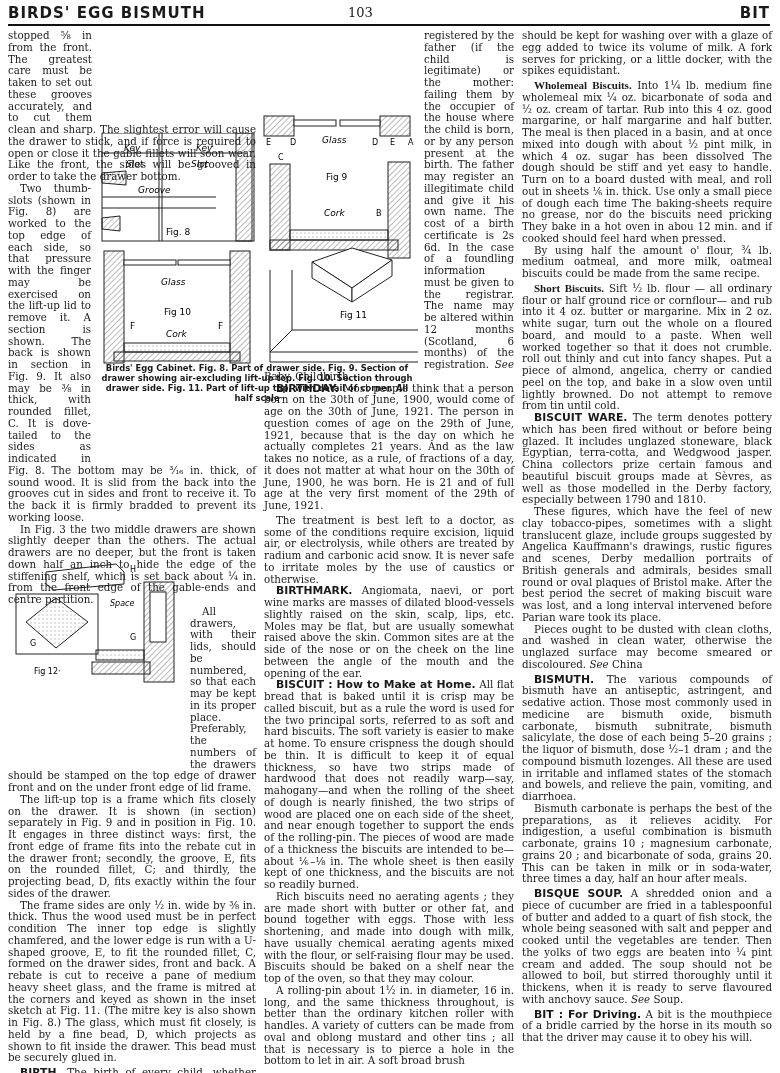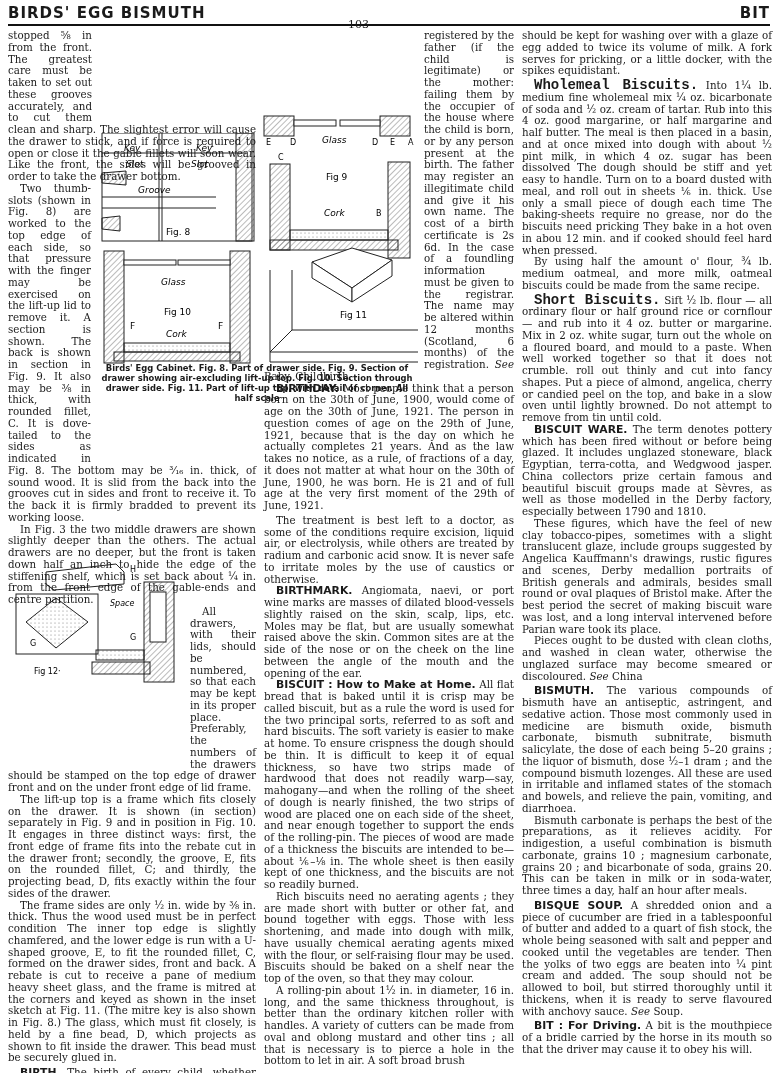--- a/index.html
+++ b/index.html
@@ -1,29 +1,29 @@
 <!DOCTYPE html>
 <html><head>
 <meta charset="utf-8">
 <style>
   html,body{margin:0;padding:0;background:#fff;}
   body{width:780px;height:1073px;overflow:hidden;font-family:"DejaVu Serif","Liberation Serif",serif;color:#1a1a1a;}
   .page{position:relative;width:780px;height:1073px;}
   .hdr{position:absolute;left:8px;top:4px;width:762px;height:20px;border-bottom:2px solid #111;}
   .hdr .l{position:absolute;left:0;top:0;font-family:"DejaVu Sans","Liberation Sans",sans-serif;font-weight:bold;font-size:15px;letter-spacing:1px;}
-  .hdr .c{position:absolute;left:340px;top:14px;font-size:11px;}
+  .hdr .c{position:absolute;left:340px;top:1px;font-size:13px;}
   .hdr .r{position:absolute;right:0;top:0;font-family:"DejaVu Sans","Liberation Sans",sans-serif;font-weight:bold;font-size:15px;letter-spacing:1px;}
   .col{position:absolute;top:30px;font-size:10.3px;line-height:11.75px;text-align:justify;}
   .c1{left:8px;width:248px;}
   .c2{left:264px;width:250px;}
   .c3{left:522px;width:250px;}
   p{margin:0;text-indent:12px;}
   p.ni{text-indent:0;}
   .hw{font-family:"DejaVu Sans","Liberation Sans",sans-serif;font-weight:bold;font-size:10.8px;}
-  .sub{font-family:Liberation Mono, monospace;font-weight:bold;font-size:14px;}
+  .sub{font-family:Liberation Serif, serif;font-weight:bold;font-size:11px;}
   em{font-style:italic;}
   .fig{position:absolute;background:#fff;}
   .fig svg{display:block;}
   .cap{position:absolute;font-family:"DejaVu Sans","Liberation Sans",sans-serif;font-weight:bold;font-size:8.4px;line-height:10px;text-align:center;}
   .spacer{float:right;clear:right;}
   .gap{height:3px;}
 </style>
 </head>
 <body>
 

